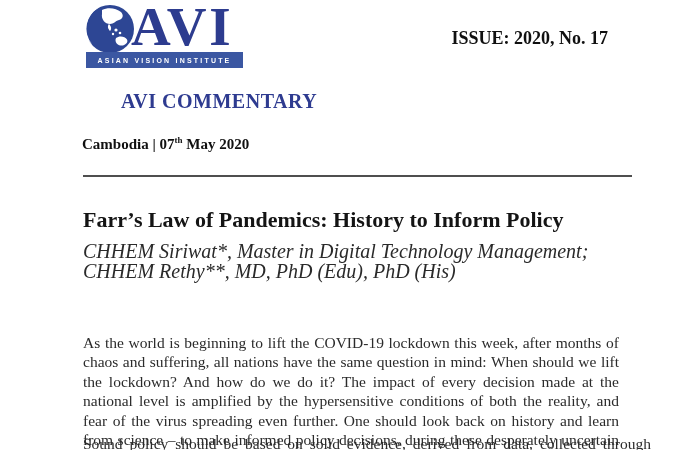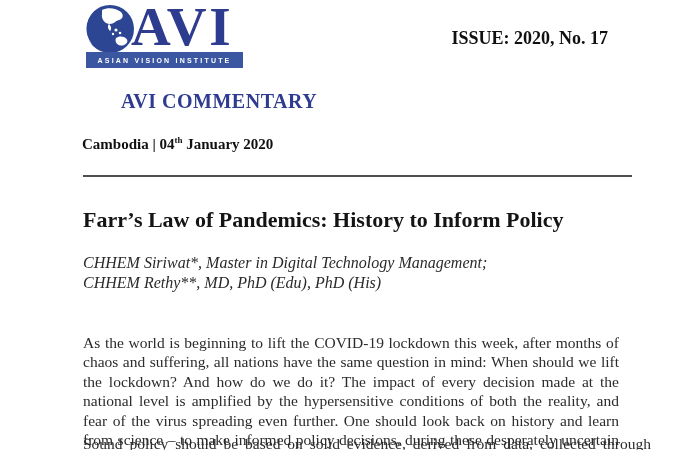--- a/index.html
+++ b/index.html
@@ -46,21 +46,21 @@
     background:#4f4f4f;
   }
 
   
   .art-title {
     position:absolute; left:83px; top:207px;
     font-size:22px; font-weight:bold; color:#141414; white-space:nowrap;
   }
   .authors {
     position:absolute; left:83px; top:241px;
-    font-size:16px; font-style:italic; color:#2a2a2a; line-height:20px;margin-top:12px;
+    font-size:20px; font-style:italic; color:#2a2a2a; line-height:20px;
   }
   .body-par {
     position:absolute; left:83px;
     font-size:15.5px; line-height:19.4px; color:#2b2b2b;
     text-align:justify;
   }
   .par-1 { top:291px; width:536px;margin-top:42px; }
   .par-2 { top:418px; width:568px; text-align-last:justify; }
 </style>
 </head>
@@ -84,21 +84,21 @@
     <span class="logo-acronym">AVI</span>
     <div class="logo-banner">
       <span>ASIAN VISION INSTITUTE</span>
     </div>
   </div>
 
   <div class="issue">ISSUE: 2020, No. 17</div>
 
   <div class="commentary">AVI COMMENTARY</div>
 
-  <div class="dateline"><span>Cambodia | 04</span><sup>th</sup><span> January 2020</span></div>
+  <div class="dateline"><span>Cambodia | 07</span><sup>th</sup><span> May 2020</span></div>
 
   <div class="divider"></div>
 
   <div class="art-title">Farr’s Law of Pandemics: History to Inform Policy</div>
 
   <div class="authors">
     <div>CHHEM Siriwat*, Master in Digital Technology Management;</div>
     <div>CHHEM Rethy**, MD, PhD (Edu), PhD (His)</div>
   </div>
 

